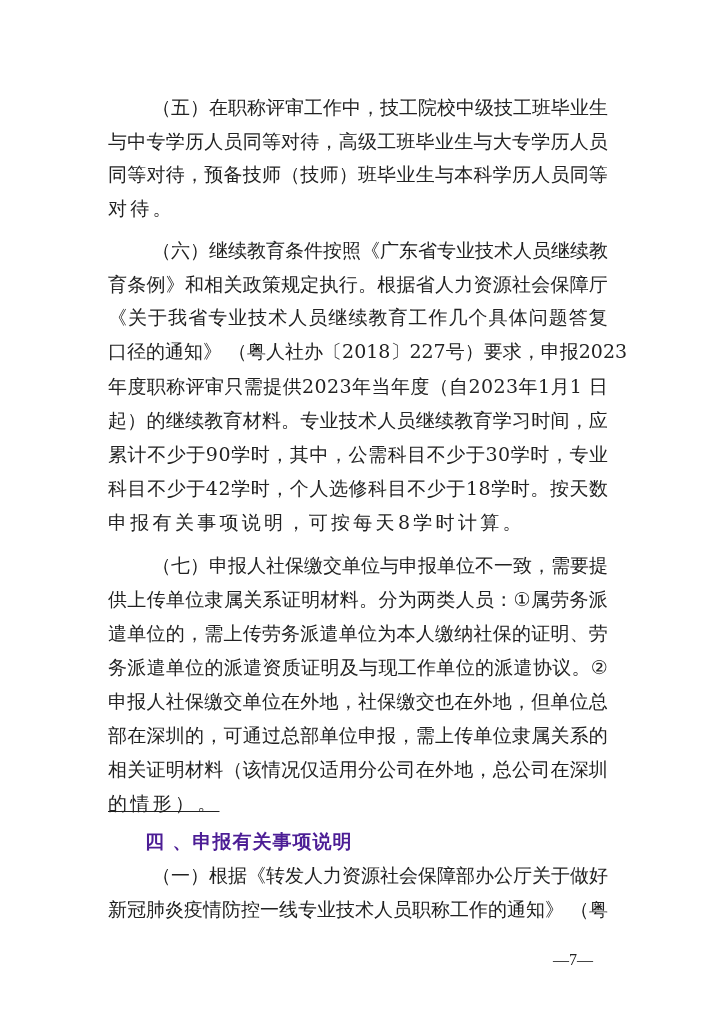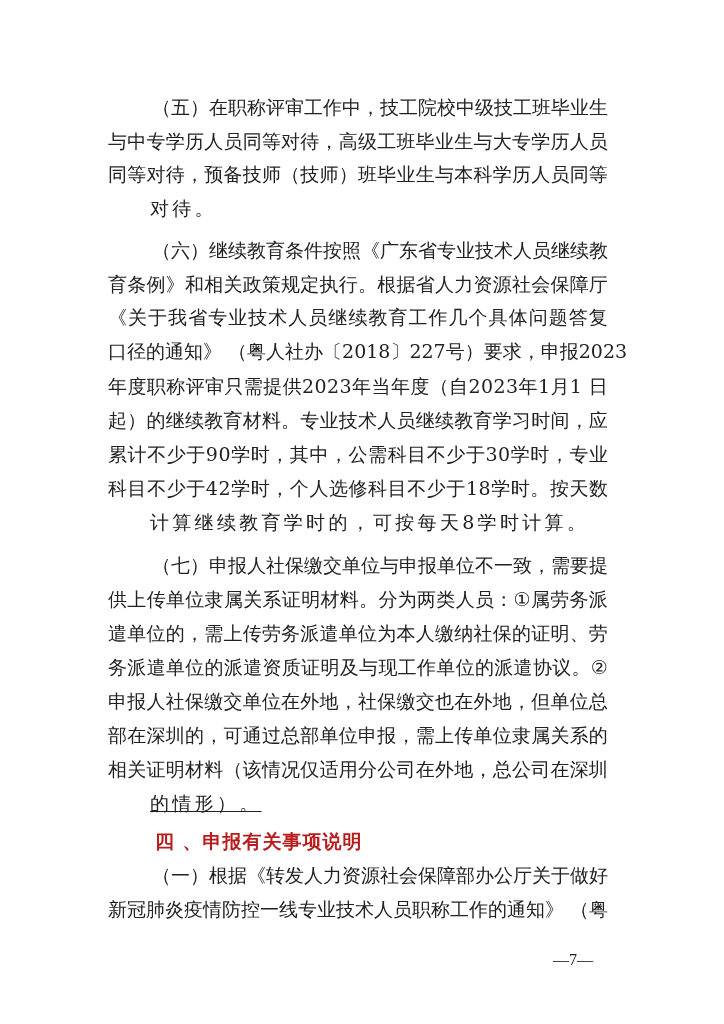--- a/index.html
+++ b/index.html
@@ -30,34 +30,33 @@
       line-height: 26px;
       white-space: nowrap;
       text-align: justify;
       text-align-last: justify;
       letter-spacing: 0;
       color: #222;
     }
     .line.last {
       text-align-last: left;
       letter-spacing: 3.3px;
-      margin-left: 42px;
     }
     .line.indent {
       left: 152px;
       width: 456px;
     }
     .heading {
       position: absolute;
-      left: 155px;
+      left: 145px;
       font-family: "DejaVu Sans", "Liberation Sans", sans-serif;
       font-weight: bold;
       font-size: 19px;
       line-height: 26px;
-      color: #b91c1c;
+      color: #4c1d95;
       letter-spacing: 1px;
     }
     .page-number {
       position: absolute;
       left: 553px;
       top: 951px;
       font-family: "Liberation Serif", serif;
       font-size: 16px;
       color: #222;
       letter-spacing: 0;
@@ -381,21 +380,21 @@
         <span>于</span>
         <span>1</span>
         <span>8</span>
         <span>学</span>
         <span>时</span>
         <span>。</span>
         <span>按</span>
         <span>天</span>
         <span>数</span>
       </div>
-    <div class="line last" style="top:509px;">计算继续教育学时的，可按每天8学时计算。</div>
+    <div class="line last" style="top:509px;">申报有关事项说明，可按每天8学时计算。</div>
   </div>
 
   <div>
     <div class="line indent" style="top: 552px; display: flex; justify-content: space-between;">
         <span>（</span>
         <span>七</span>
         <span>）</span>
         <span>申</span>
         <span>报</span>
         <span>人</span>

